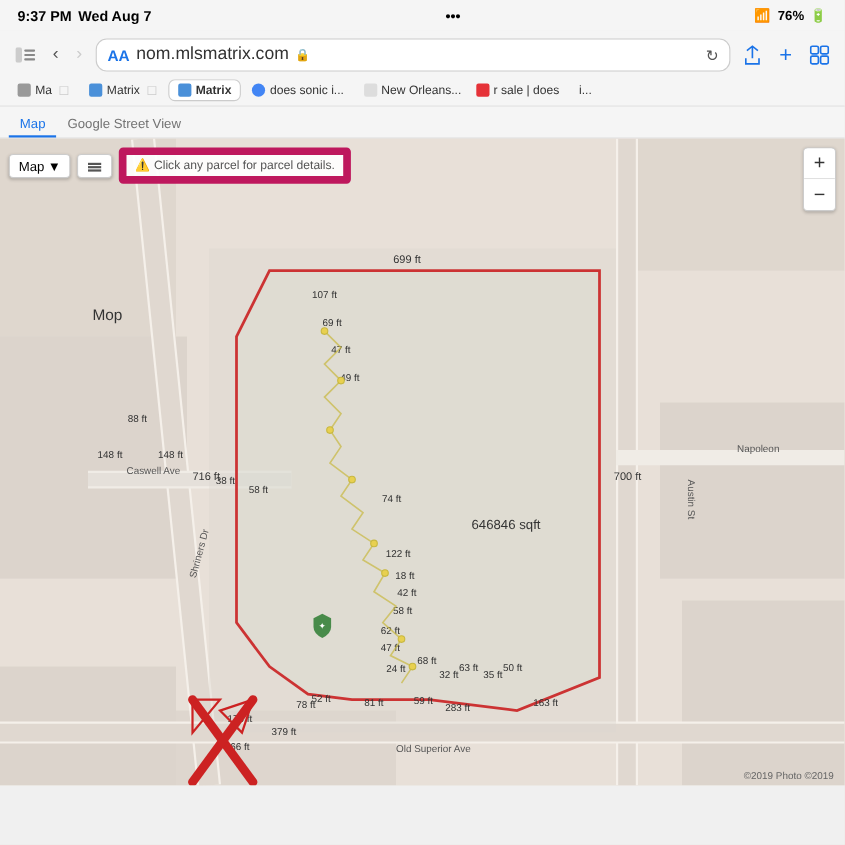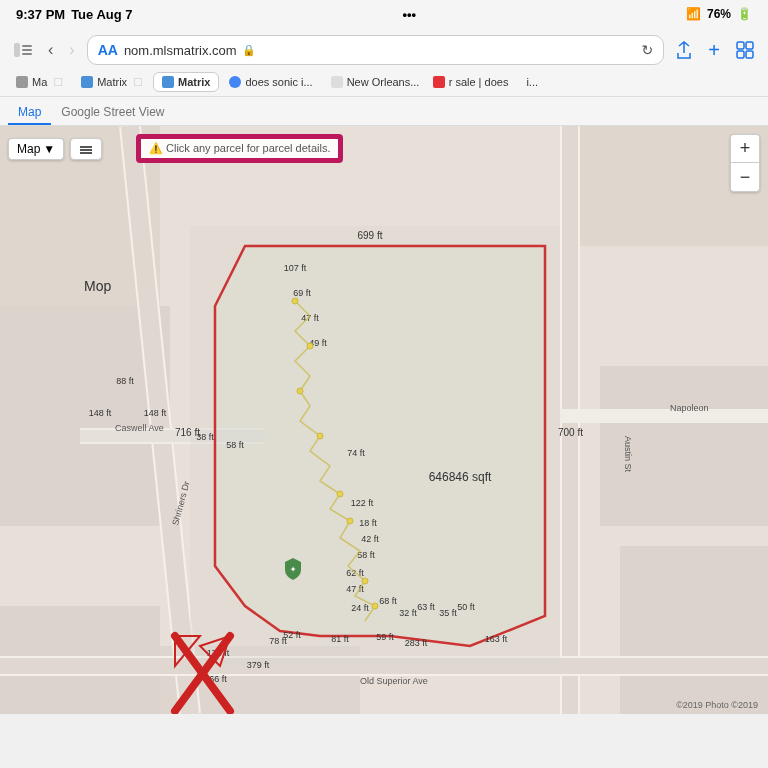--- a/index.html
+++ b/index.html
@@ -143,26 +143,25 @@
       font-size: 12px;
       cursor: pointer;
       display: flex;
       align-items: center;
       gap: 3px;
       box-shadow: 0 1px 3px rgba(0,0,0,0.2);
     }
 
     .map-hint {
       background: rgba(255,255,255,0.9);
-      border: 5px solid #be185d;
+      border: 7px solid #be185d;
       border-radius: 4px;
       padding: 3px 8px;
       font-size: 11px;
       color: #555;
-      margin-left: 28px;
     }
 
     
     .zoom-controls {
       position: absolute;
       top: 8px;
       right: 8px;
       z-index: 10;
       display: flex;
       flex-direction: column;
@@ -206,21 +205,21 @@
     svg text {
       font-family: -apple-system, sans-serif;
     }
   </style>
 </head>
 <body>
 
 <div class="status-bar">
   <div class="status-left">
     <span>9:37 PM</span>
-    <span>Tue Aug 7</span>
+    <span>Wed Aug 7</span>
   </div>
   <div>
     <span>•••</span>
   </div>
   <div class="status-right">
     <span>📶</span>
     <span>76%</span>
     <span>🔋</span>
   </div>
 </div>
@@ -234,21 +233,21 @@
           <rect x="8" y="2" width="10" height="2" rx="1" fill="#888"></rect>
           <rect x="8" y="6" width="10" height="2" rx="1" fill="#888"></rect>
           <rect x="8" y="10" width="10" height="2" rx="1" fill="#888"></rect>
         </svg>
     </button>
     <button class="browser-btn">‹</button>
     <button class="browser-btn" style="color:#ccc;">›</button>
 
     <div class="address-bar">
       <span style="color:#1a73e8;font-weight:600;font-size:14px;">AA</span>
-      <span style="color:#333;font-size:13px;">nom.mlsmatrix.com</span>
+      <span style="color:#333;font-size:16px;">nom.mlsmatrix.com</span>
       <span style="color:#888;font-size:11px;">🔒</span>
       <span style="color:#555;font-size:14px;margin-left:auto;">↻</span>
     </div>
 
     <button class="browser-btn">
       <svg width="16" height="18" viewBox="0 0 16 18">
           <path d="M8 1 L8 12 M3 5 L8 1 L13 5 M2 12 L2 17 L14 17 L14 12" stroke="#1a73e8" stroke-width="1.5" fill="none"></path>
         </svg>
     </button>
     <button class="browser-btn" style="font-size:20px;color:#1a73e8;">+</button>

